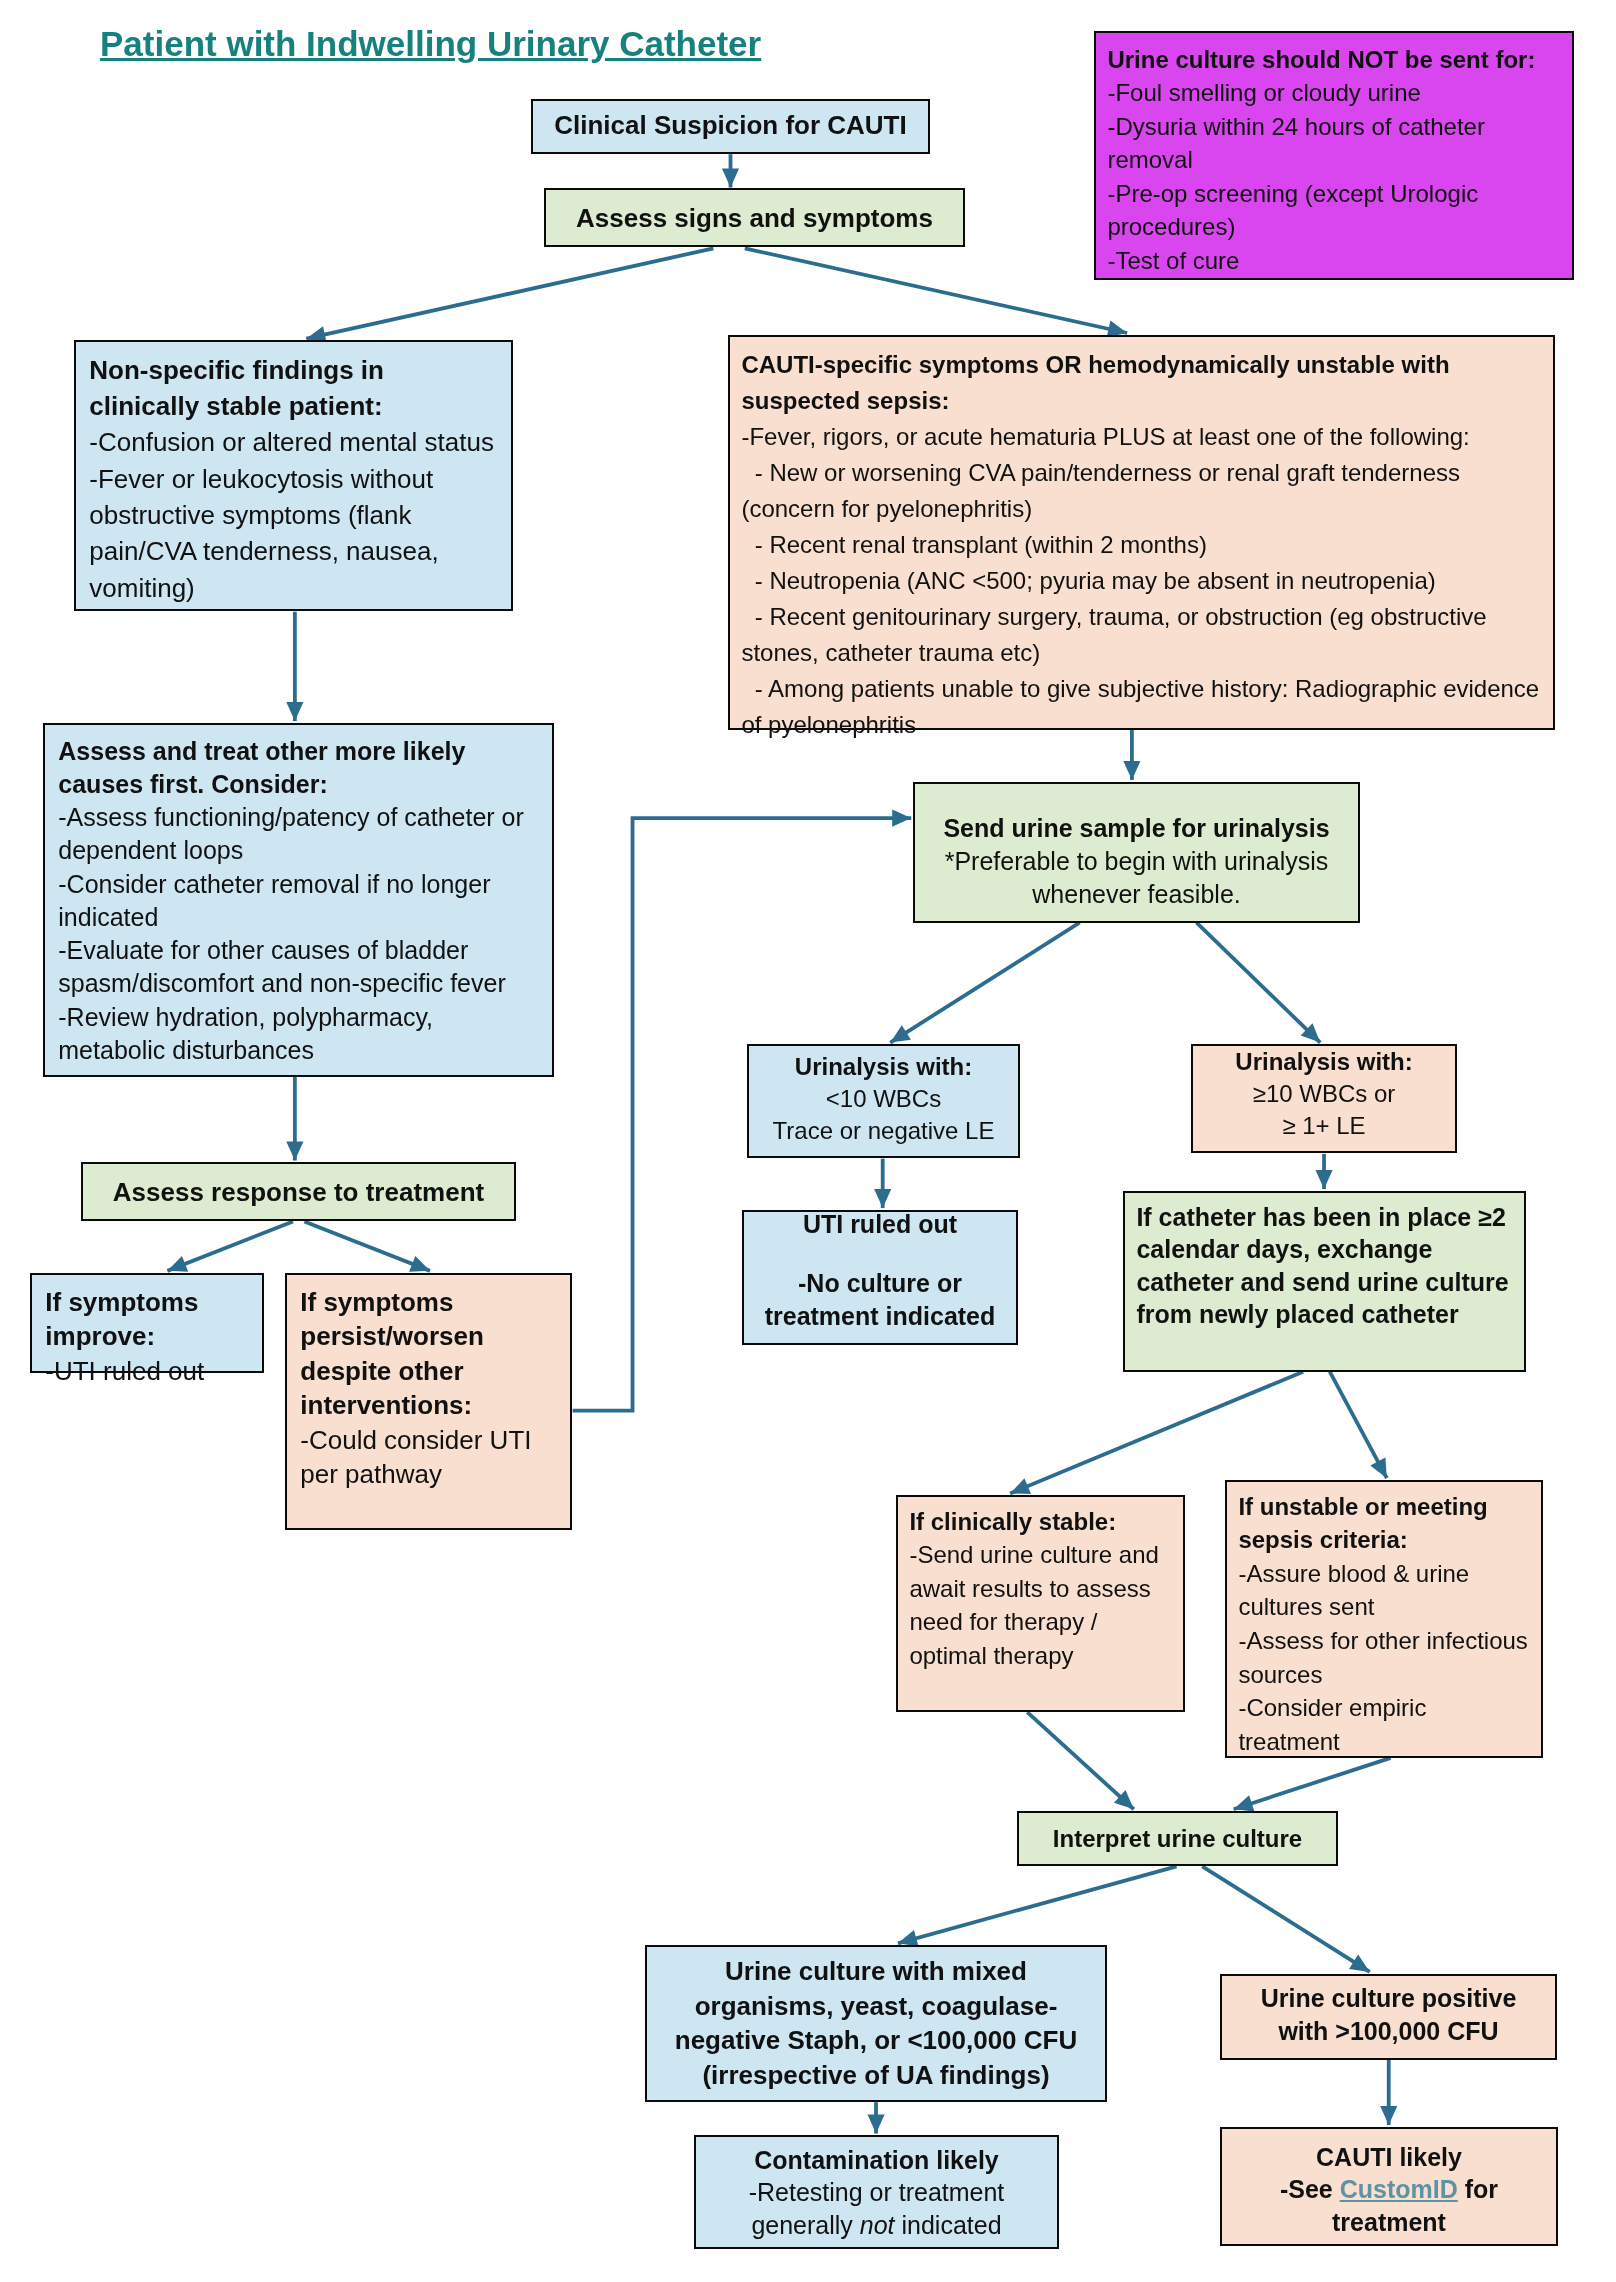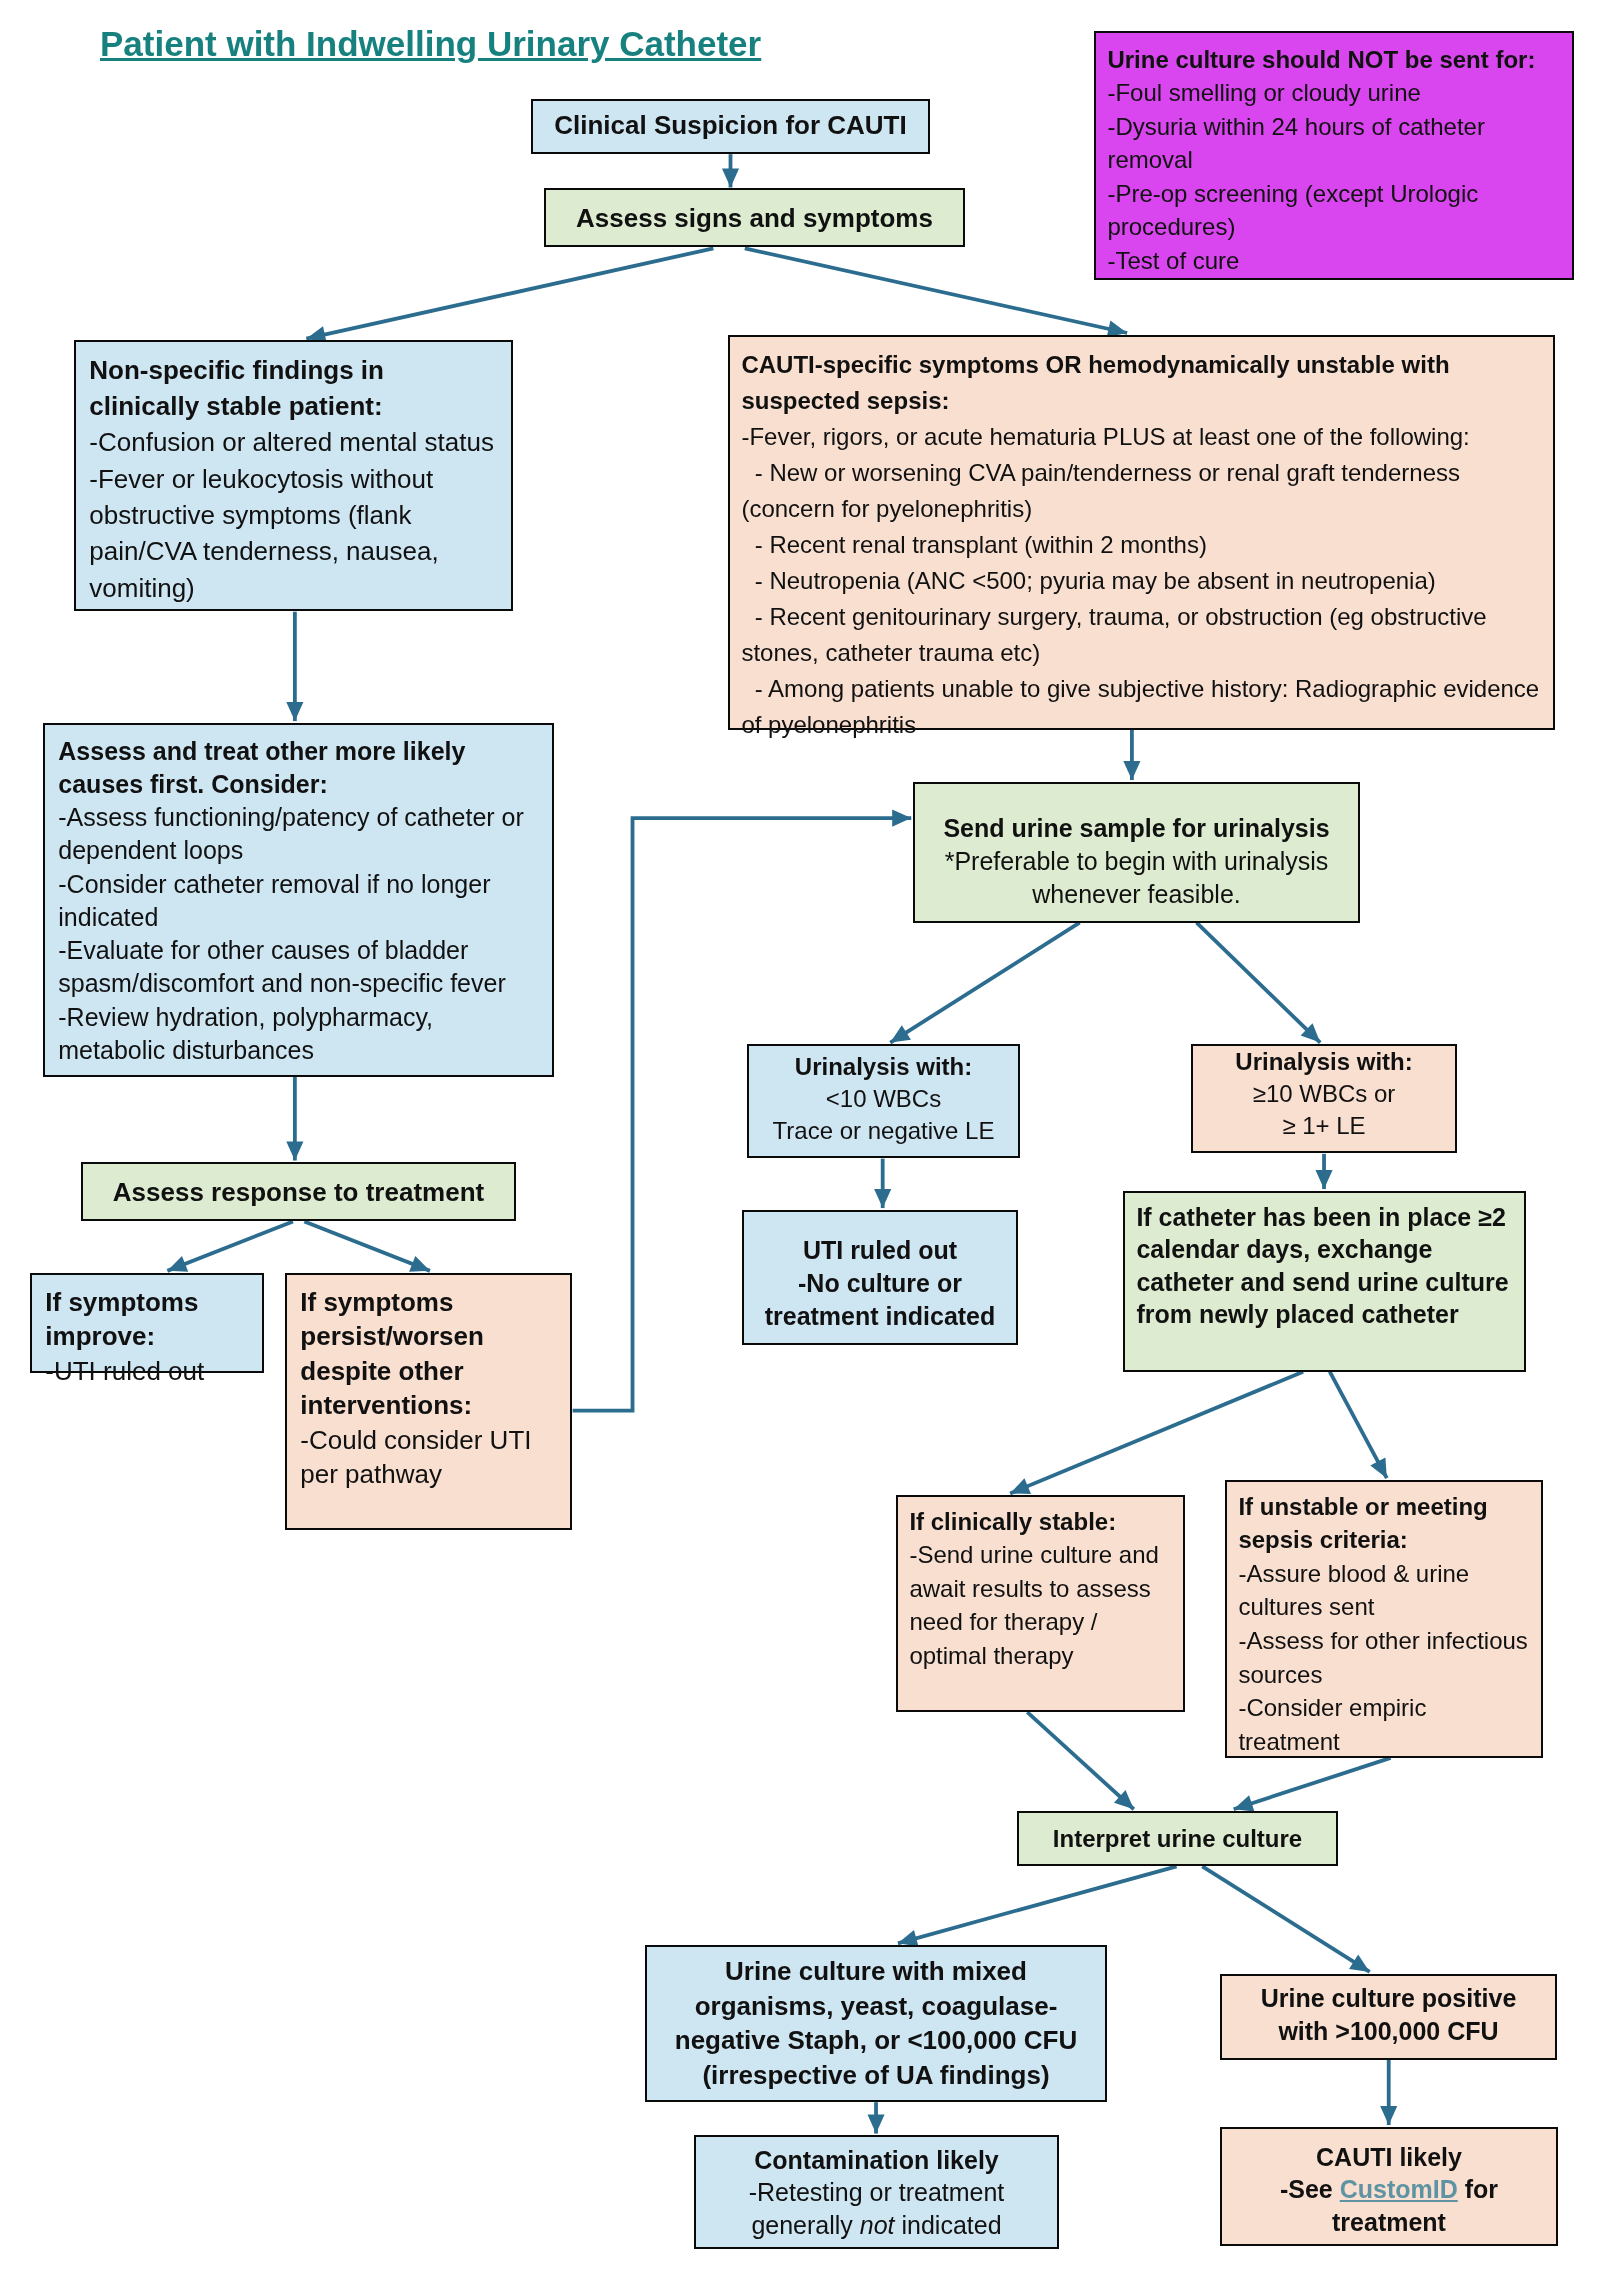--- a/index.html
+++ b/index.html
@@ -130,21 +130,21 @@
     <div class="bd">&lt;10 WBCs
 Trace or negative LE</div>
   </div>
 
   <div class="box pink centered f25" style="left:1191px;top:1044px;width:266px;height:109px;">
     <div class="hd">Urinalysis with:</div>
     <div class="bd">≥10 WBCs or
 ≥ 1+ LE</div>
   </div>
 
-  <div class="box blue centered f26" style="left:742px;top:1210px;width:276px;height:135px;">
+  <div class="box blue centered f26" style="left:742px;top:1210px;width:276px;height:135px;gap:26px;">
     <div class="hd">UTI ruled out</div>
     <div class="bd bold">-No culture or treatment indicated</div>
   </div>
 
   <div class="box green f26 lh13" style="left:1123px;top:1191px;width:403px;height:181px;padding:7.6px 11.4px;">
     <div class="hd">If catheter has been in place ≥2 calendar days, exchange catheter and send urine culture from newly placed catheter</div>
   </div>
 
   <div class="box green centered" style="left:81px;top:1162px;width:435px;height:59px;">
     <div class="hd">Assess response to treatment</div>

